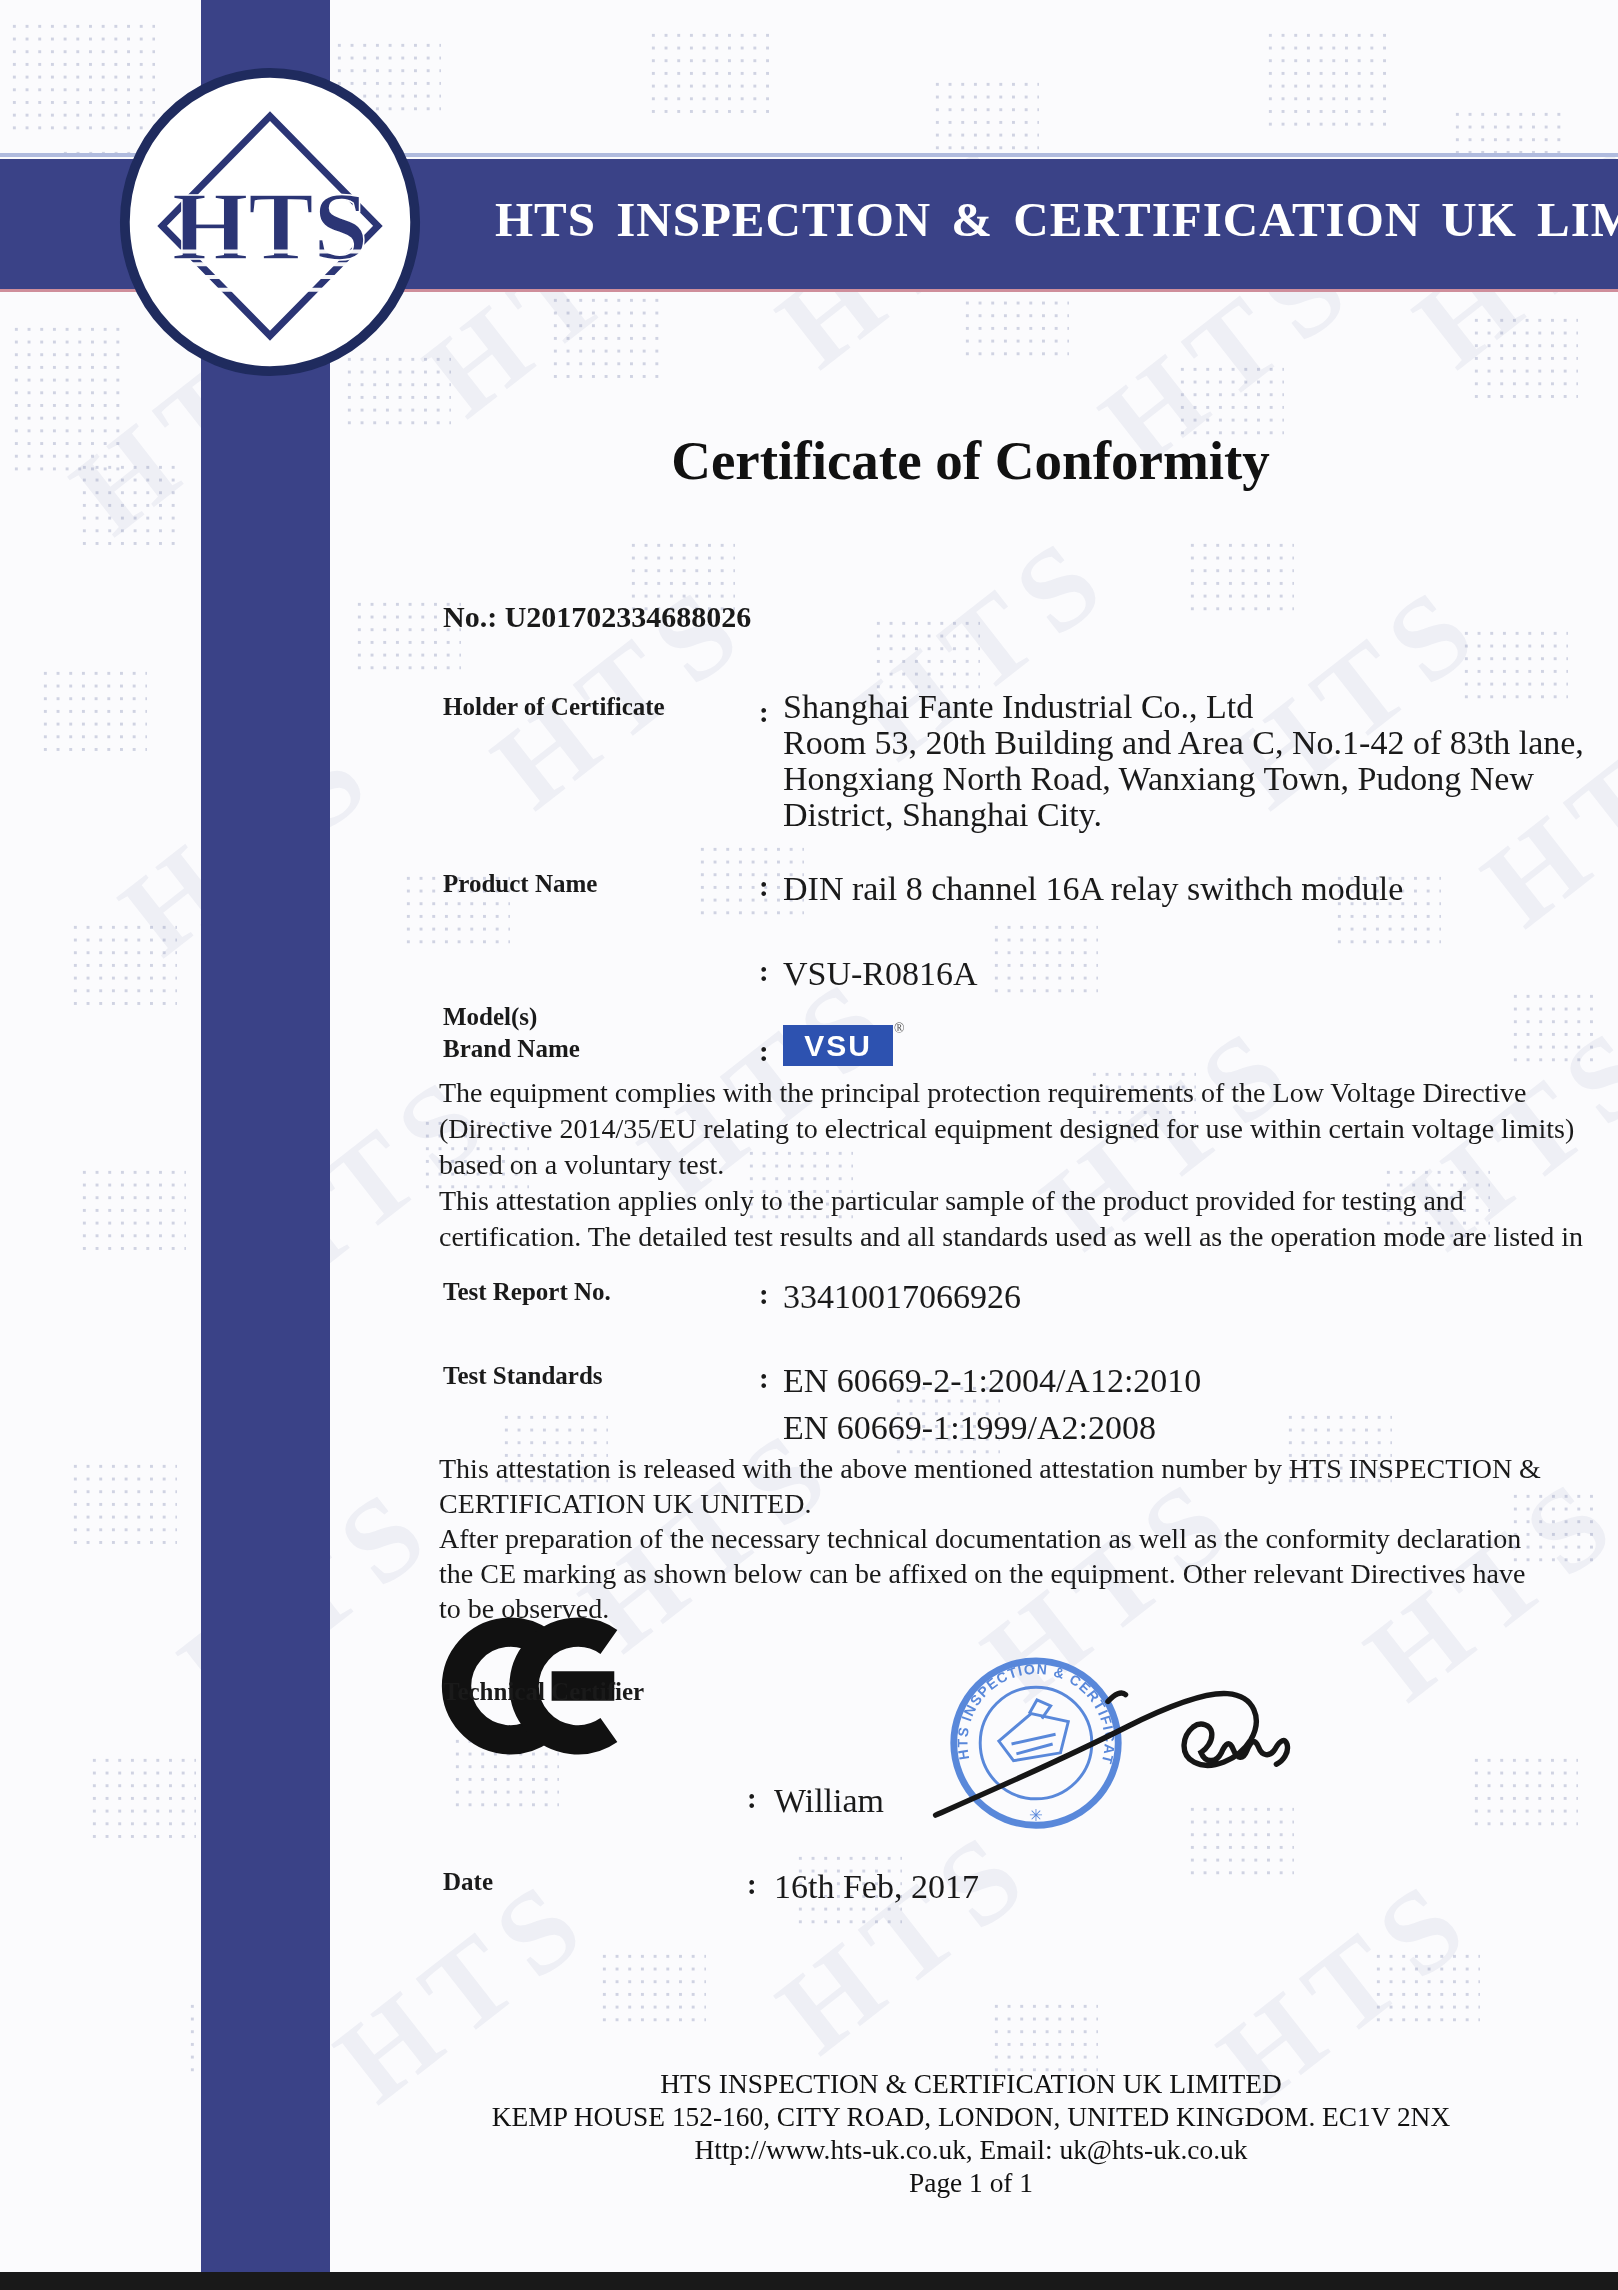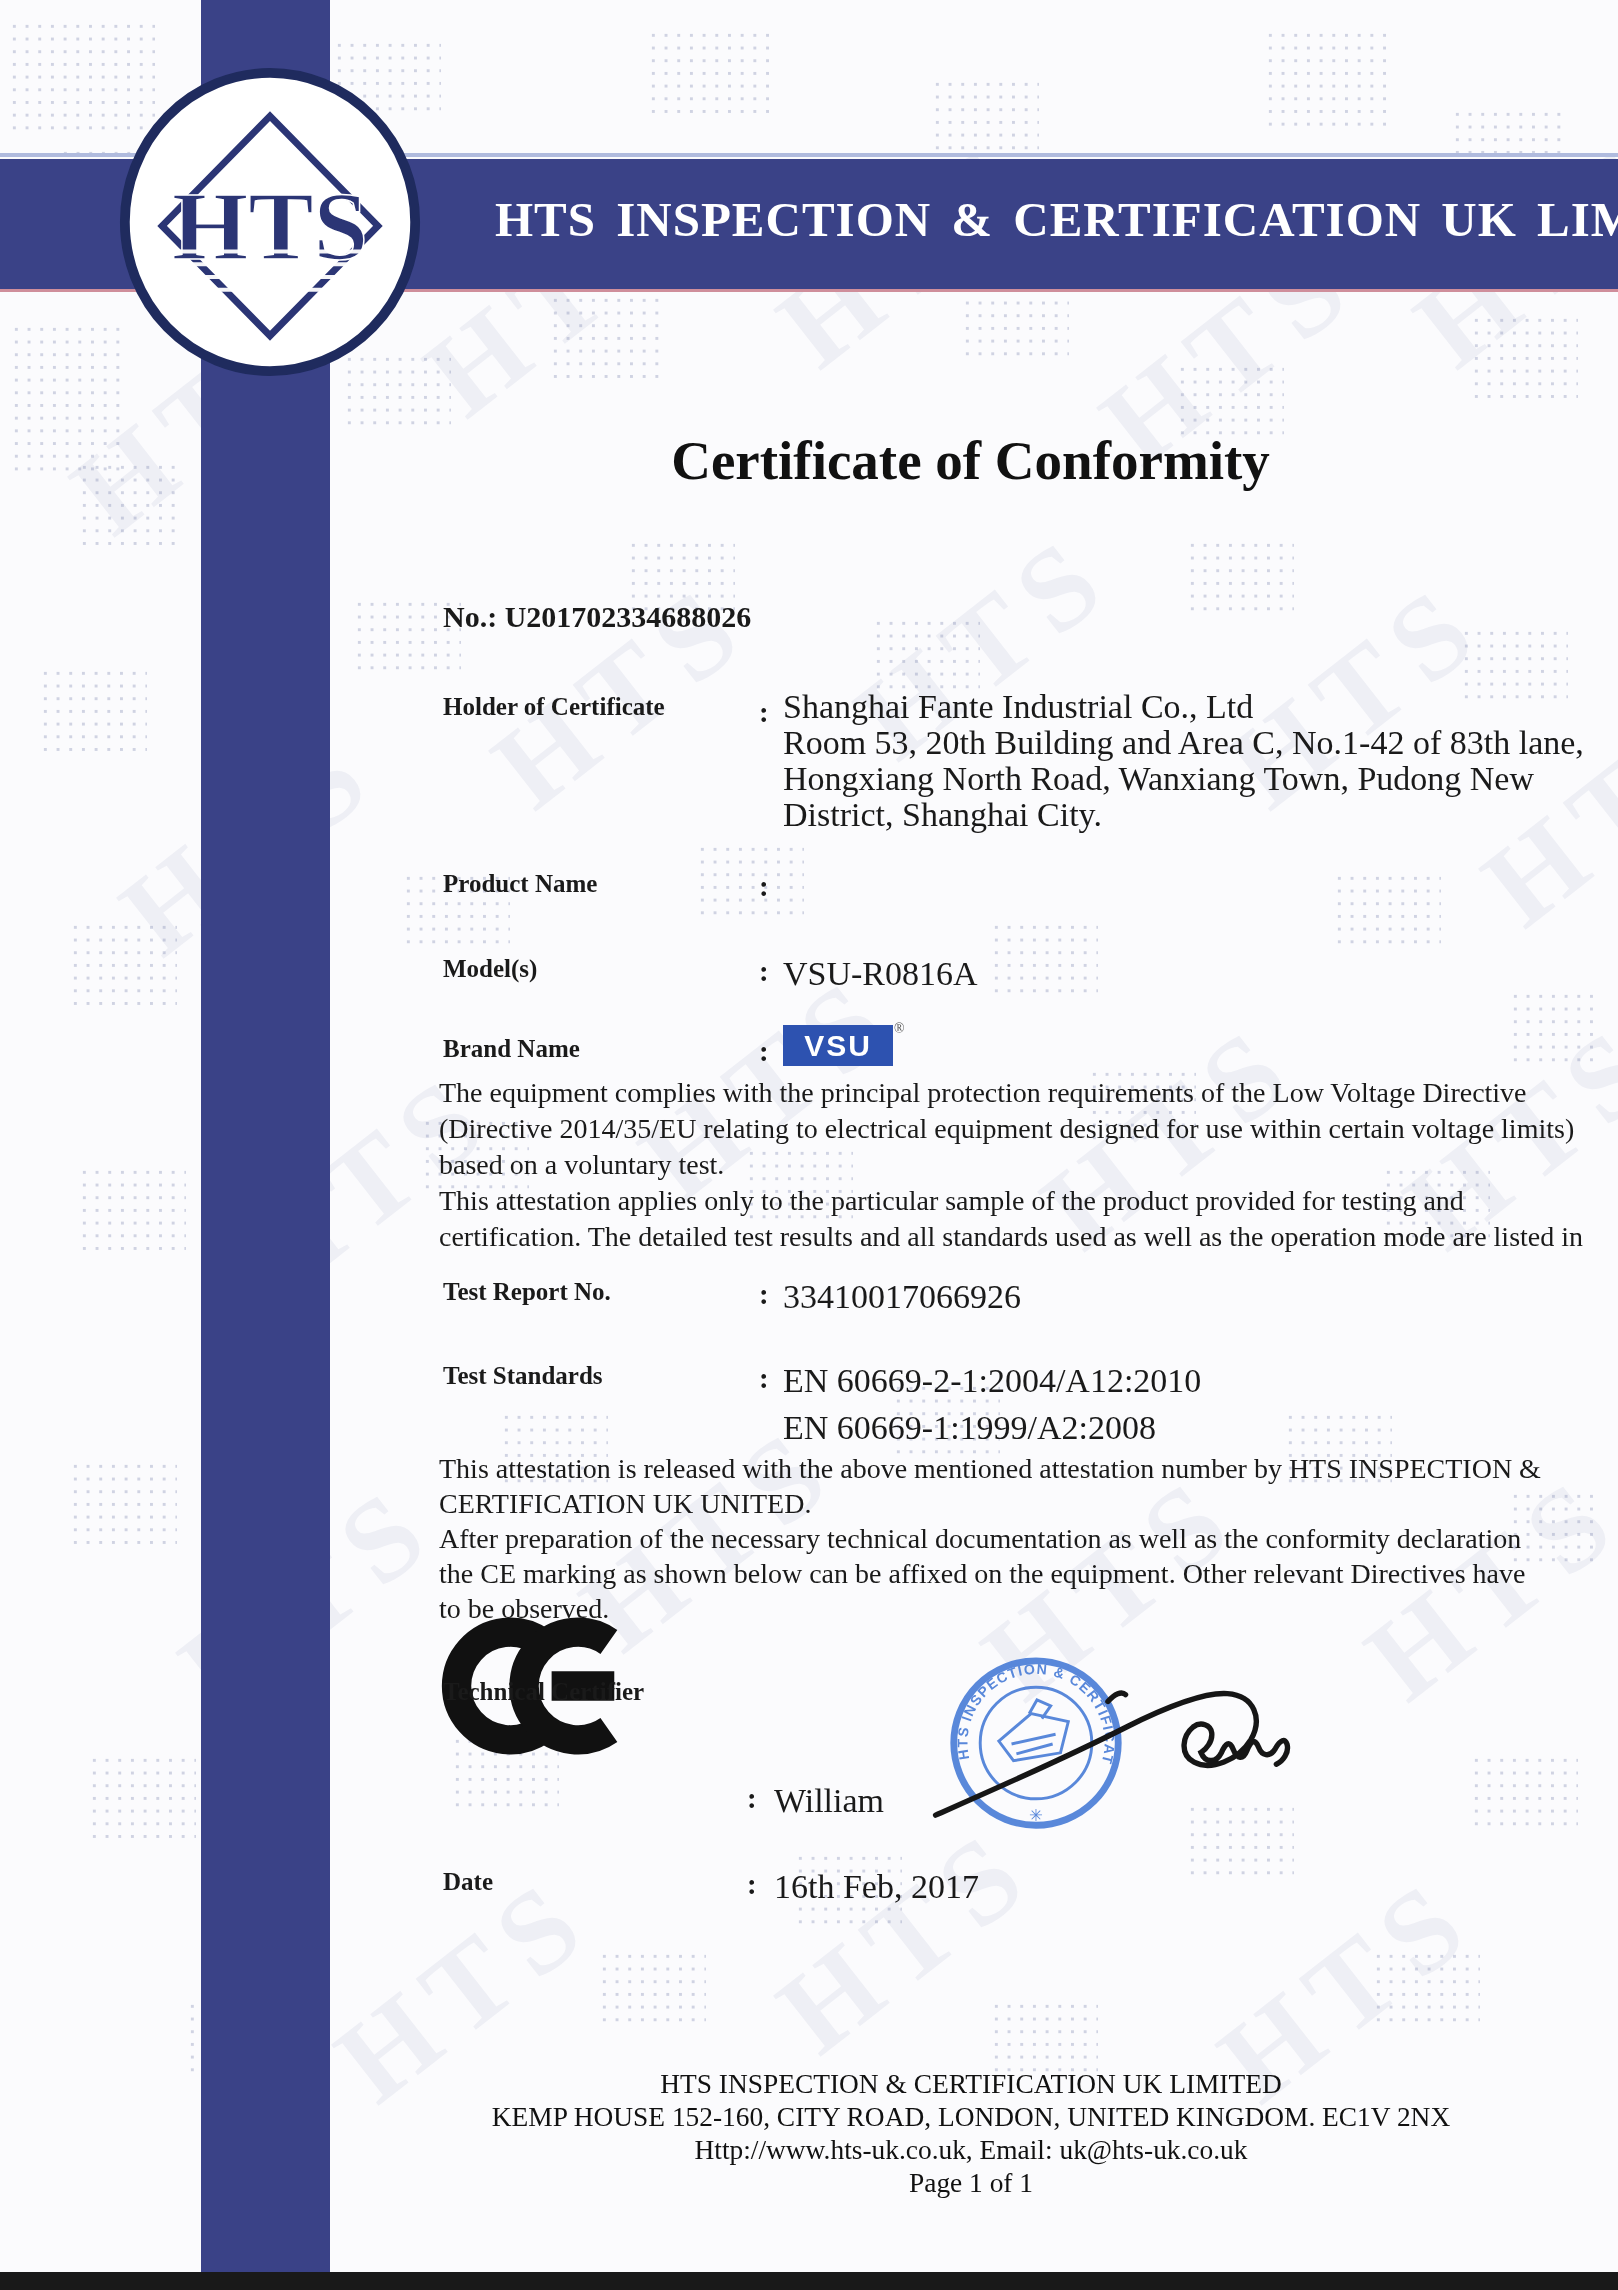--- a/index.html
+++ b/index.html
@@ -140,22 +140,23 @@
   <div class="colon" style="top:696px">:</div>
   <div class="value" style="top:689px;line-height:36px">
     <div>Shanghai Fante Industrial Co., Ltd</div>
     <div>Room 53, 20th Building and Area C, No.1-42 of 83th lane,</div>
     <div>Hongxiang North Road, Wanxiang Town, Pudong New</div>
     <div>District, Shanghai City.</div>
   </div>
 
   <div class="label" style="top:870px">Product Name</div>
   <div class="colon" style="top:870px">:</div>
-
-  <div class="label" style="top:955px">Model(s)</div>
+  <div class="value" style="top:870px">DIN rail 8 channel 16A relay swithch module</div>
+
+  <div class="label" style="top:1003px">Model(s)</div>
   <div class="colon" style="top:955px">:</div>
   <div class="value" style="top:955px">VSU-R0816A</div>
 
   <div class="label" style="top:1035px">Brand Name</div>
   <div class="colon" style="top:1035px">:</div>
   <div id="vsu-box">VSU</div>
   <div id="vsu-reg">®</div>
 
   <div class="plines" style="top:1075px">
     <div>The equipment complies with the principal protection requirements of the Low Voltage Directive</div>

